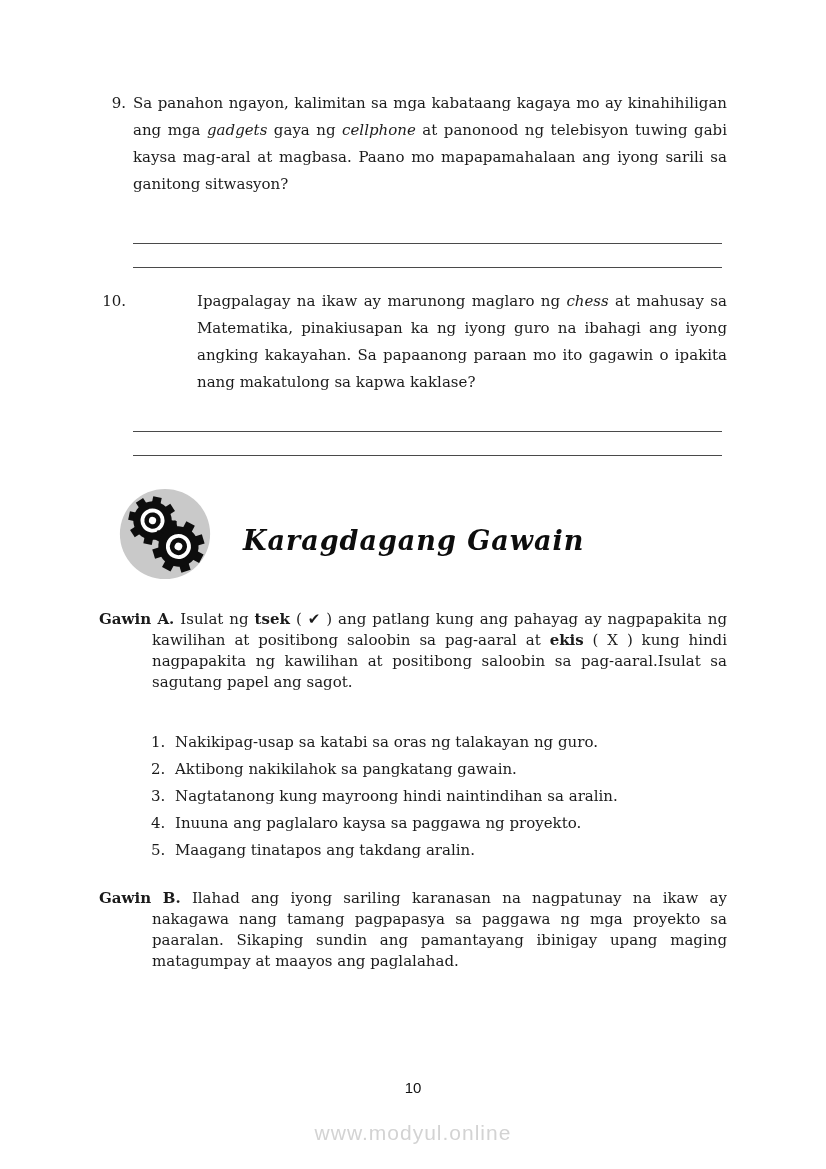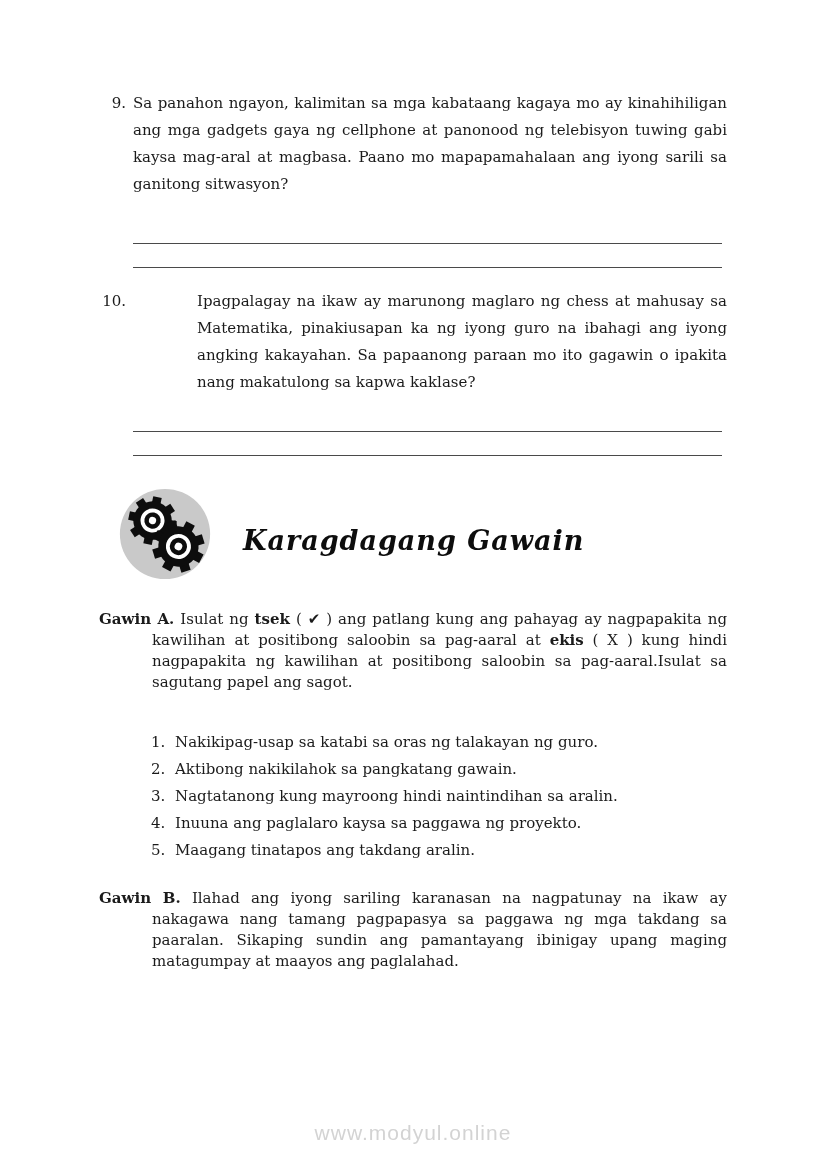--- a/index.html
+++ b/index.html
@@ -29,21 +29,21 @@
     font-size: 15px;
     line-height: 27px;
   }
   .q-gap { width: 7px; flex-shrink: 0; }
   .q-text {
     flex: 1;
     font-size: 15px;
     line-height: 27px;
     text-align: justify;
   }
-  .it { }
+  .it { font-style: italic; }
   .b  { font-weight: bold; }
   .answer-lines { margin-left: 34px; margin-top: 22px; }
   .ans-line {
     height: 24px;
     border-bottom: 1.5px solid #4a4a4a;
     margin-right: 5px;
   }
   .q10-block { margin-top: 20px; gap: 32px; }
   .q10-lines { margin-top: 12px; }
 
@@ -192,18 +192,19 @@
       <div class="check-item">
         <span class="check-num">4.</span>
         <span class="check-text">Inuuna ang paglalaro kaysa sa paggawa ng proyekto.</span>
       </div>
       <div class="check-item">
         <span class="check-num">5.</span>
         <span class="check-text">Maagang tinatapos ang takdang aralin.</span>
       </div>
     </div>
 
-    <div class="hang gawin-b"><span class="b">Gawin B.</span><span> Ilahad ang iyong sariling karanasan na nagpatunay na ikaw ay nakagawa nang tamang pagpapasya sa paggawa ng mga takdang sa paaralan. Sikaping sundin ang pamantayang ibinigay upang maging matagumpay at maayos ang paglalahad.</span></div>
+    <div class="hang gawin-b"><span class="b">Gawin B.</span><span> Ilahad ang iyong sariling karanasan na nagpatunay na ikaw ay nakagawa nang tamang pagpapasya sa paggawa ng mga proyekto sa paaralan. Sikaping sundin ang pamantayang ibinigay upang maging matagumpay at maayos ang paglalahad.</span></div>
 
   </div>
 
+  <div class="page-number">10</div>
   <div class="watermark">www.modyul.online</div>
 </div>
 
 </body></html>

